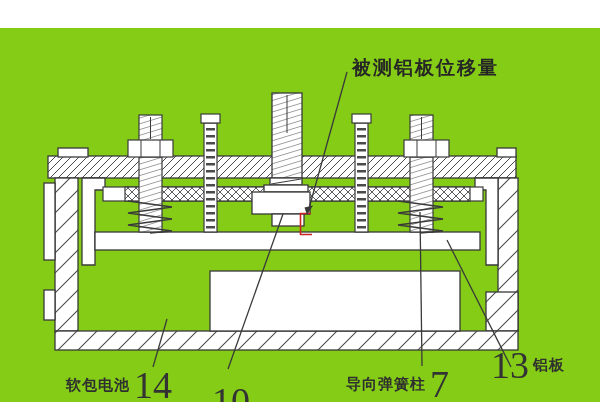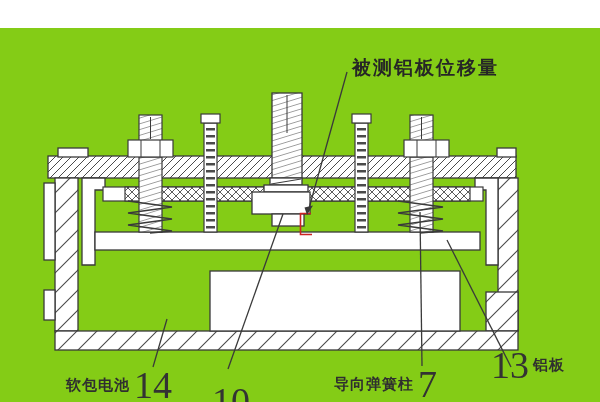--- a/index.html
+++ b/index.html
@@ -141,21 +141,21 @@
 
   <div class="lbl" style="left:66px;top:338px;">
     <span class="cjk">软包电池</span>
     <span class="num">14</span>
   </div>
 
   <div class="lbl" style="left:212px;top:354px;">
     <span class="num">10</span>
   </div>
 
-  <div class="lbl" style="left:334px;top:337px;">
+  <div class="lbl" style="left:346px;top:337px;">
     <span class="cjk">导向弹簧柱</span>
     <span class="num">7</span>
   </div>
 
   <div class="lbl" style="left:491px;top:318px;">
     <span class="num">13</span>
     <span class="cjk">铝板</span>
   </div>
 
 </div>

